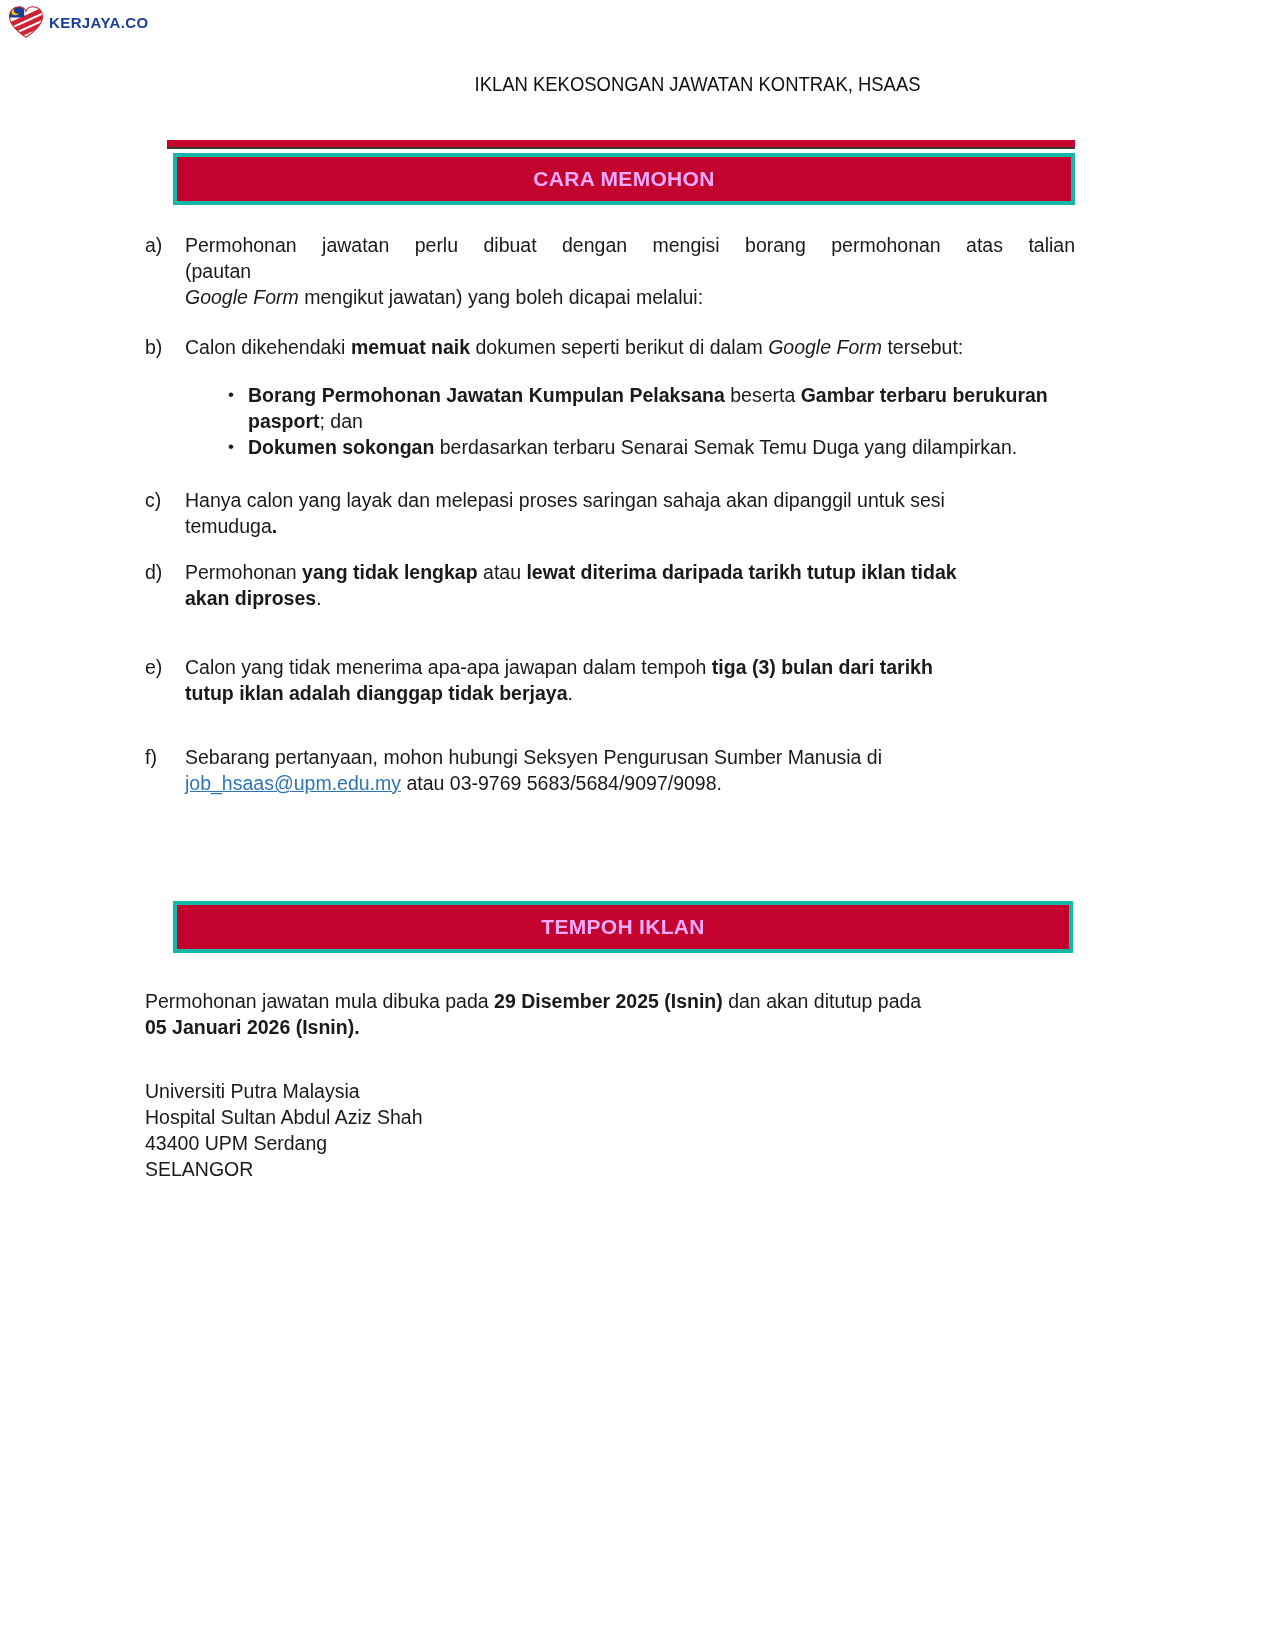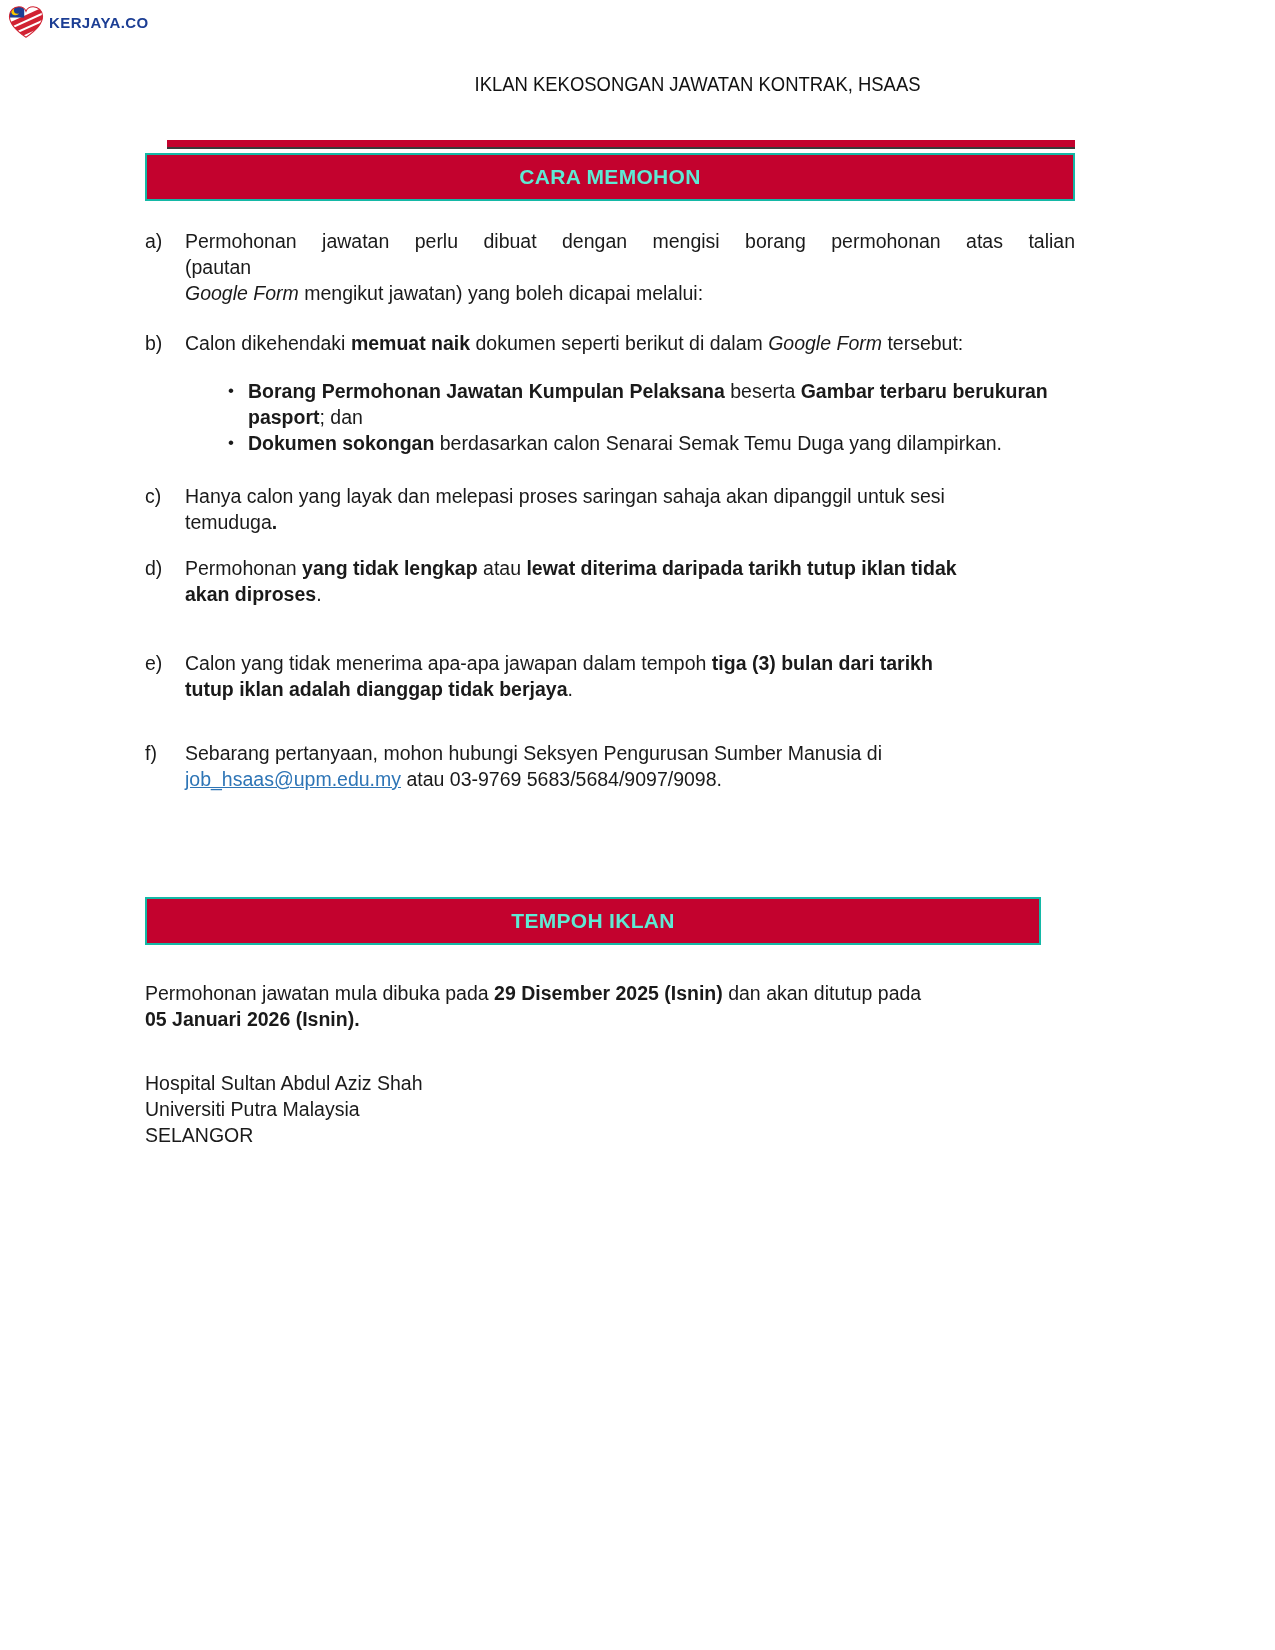--- a/index.html
+++ b/index.html
@@ -19,23 +19,23 @@
     position:absolute;top:72px;right:200px;
     font-size:20.5px;color:#111;white-space:nowrap;
     transform:scaleX(.9);transform-origin:100% 0;
   }
   
   .content{position:absolute;left:145px;top:0;width:930px;font-size:19.5px;line-height:26px;}
   .strip{margin-top:140px;margin-left:22px;height:7px;background:var(--banner-red,#C3022E);border-bottom:2px solid #3a3a3a;}
   .banner{
     margin-top:4px;height:44px;
     background:var(--banner-red,#C3022E);
-    border:2px solid #14b8a6;
+    border:4px solid #14b8a6;
     display:flex;align-items:center;justify-content:center;
-    color:#5eead4;font-weight:bold;font-size:21px;letter-spacing:.3px;
+    color:#f0abfc;font-weight:bold;font-size:21px;letter-spacing:.3px;margin-left:28px;
   }
   .banner.tempoh{margin-top:105px;width:892px;}
   .item{display:grid;grid-template-columns:40px 1fr;}
   .item-a{margin-top:27px;}
   .item-b{margin-top:24px;}
   .item-c{margin-top:27px;}
   .item-d{margin-top:20px;}
   .item-e{margin-top:43px;}
   .item-f{margin-top:38px;}
   .justify{text-align:justify;text-align-last:left;}
@@ -95,21 +95,21 @@
       <span>b)</span>
       <div><span>Calon dikehendaki </span><span style="font-weight: bold;">memuat naik</span><span> dokumen seperti berikut di dalam </span><span style="font-style: italic;">Google Form</span><span> tersebut:</span></div>
     </div>
     <div class="bullets">
       <div class="bullet">
         <span class="bullet-dot">•</span>
         <div><span style="font-weight: bold;">Borang Permohonan Jawatan Kumpulan Pelaksana</span><span> beserta </span><span style="font-weight: bold;">Gambar terbaru berukuran</span><br><span style="font-weight: bold;">pasport</span><span>; dan</span></div>
       </div>
       <div class="bullet">
         <span class="bullet-dot">•</span>
-        <div><span style="font-weight: bold;">Dokumen sokongan</span><span> berdasarkan calon </span><span style="font-weight: normal;">Senarai Semak Temu Duga</span><span> yang dilampirkan.</span></div>
+        <div><span style="font-weight: bold;">Dokumen sokongan</span><span> berdasarkan terbaru </span><span style="font-weight: normal;">Senarai Semak Temu Duga</span><span> yang dilampirkan.</span></div>
       </div>
     </div>
 
     <div class="item item-c">
       <span>c)</span>
       <div><span>Hanya calon yang layak dan melepasi proses saringan sahaja akan dipanggil untuk sesi</span><br><span>temuduga</span><span style="font-weight: bold;">.</span></div>
     </div>
 
     <div class="item item-d">
       <span>d)</span>
@@ -129,19 +129,20 @@
       </div>
     </div>
 
     <div class="banner tempoh">
       <span>TEMPOH IKLAN</span>
     </div>
 
     <div class="tempoh-p"><span>Permohonan jawatan mula dibuka pada </span><span style="font-weight: bold;">29 Disember 2025 (Isnin)</span><span> dan akan ditutup pada</span><br><span style="font-weight: bold;">05 Januari 2026 (Isnin).</span></div>
 
     <div class="address">
+      <div>Universiti Putra Malaysia</div>
       <div>Hospital Sultan Abdul Aziz Shah</div>
-      <div>Universiti Putra Malaysia</div>
+      <div>43400 UPM Serdang</div>
       <div>SELANGOR</div>
     </div>
 
   </div>
 </div>
 
 </body></html>

